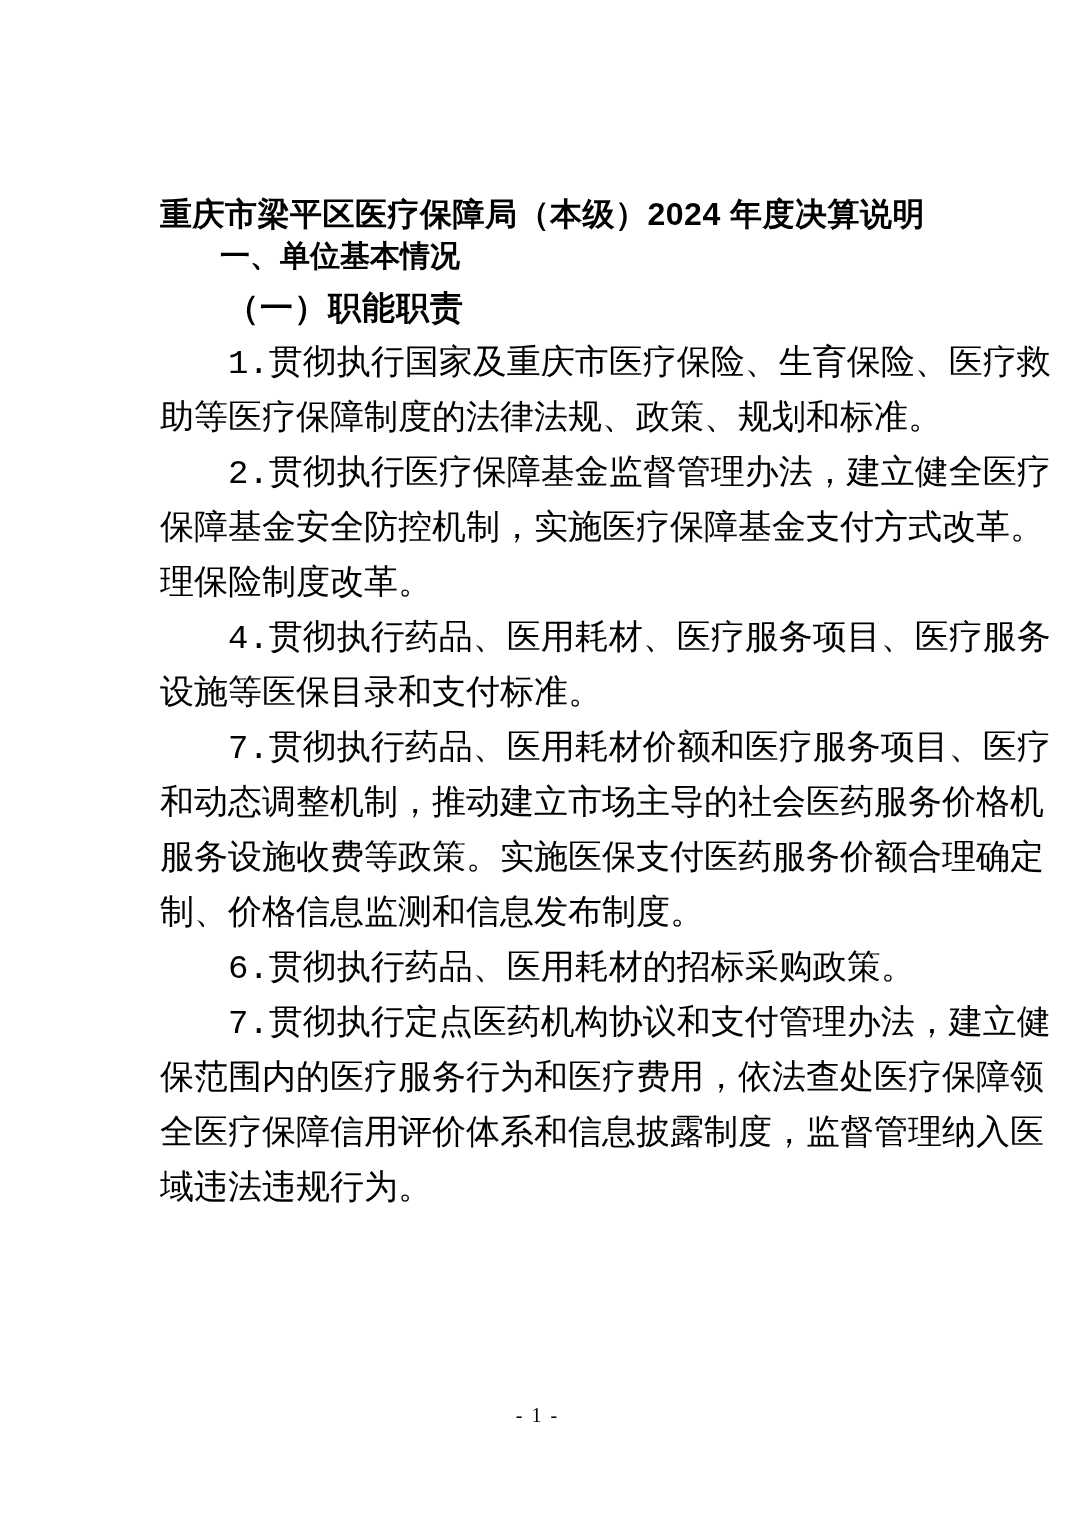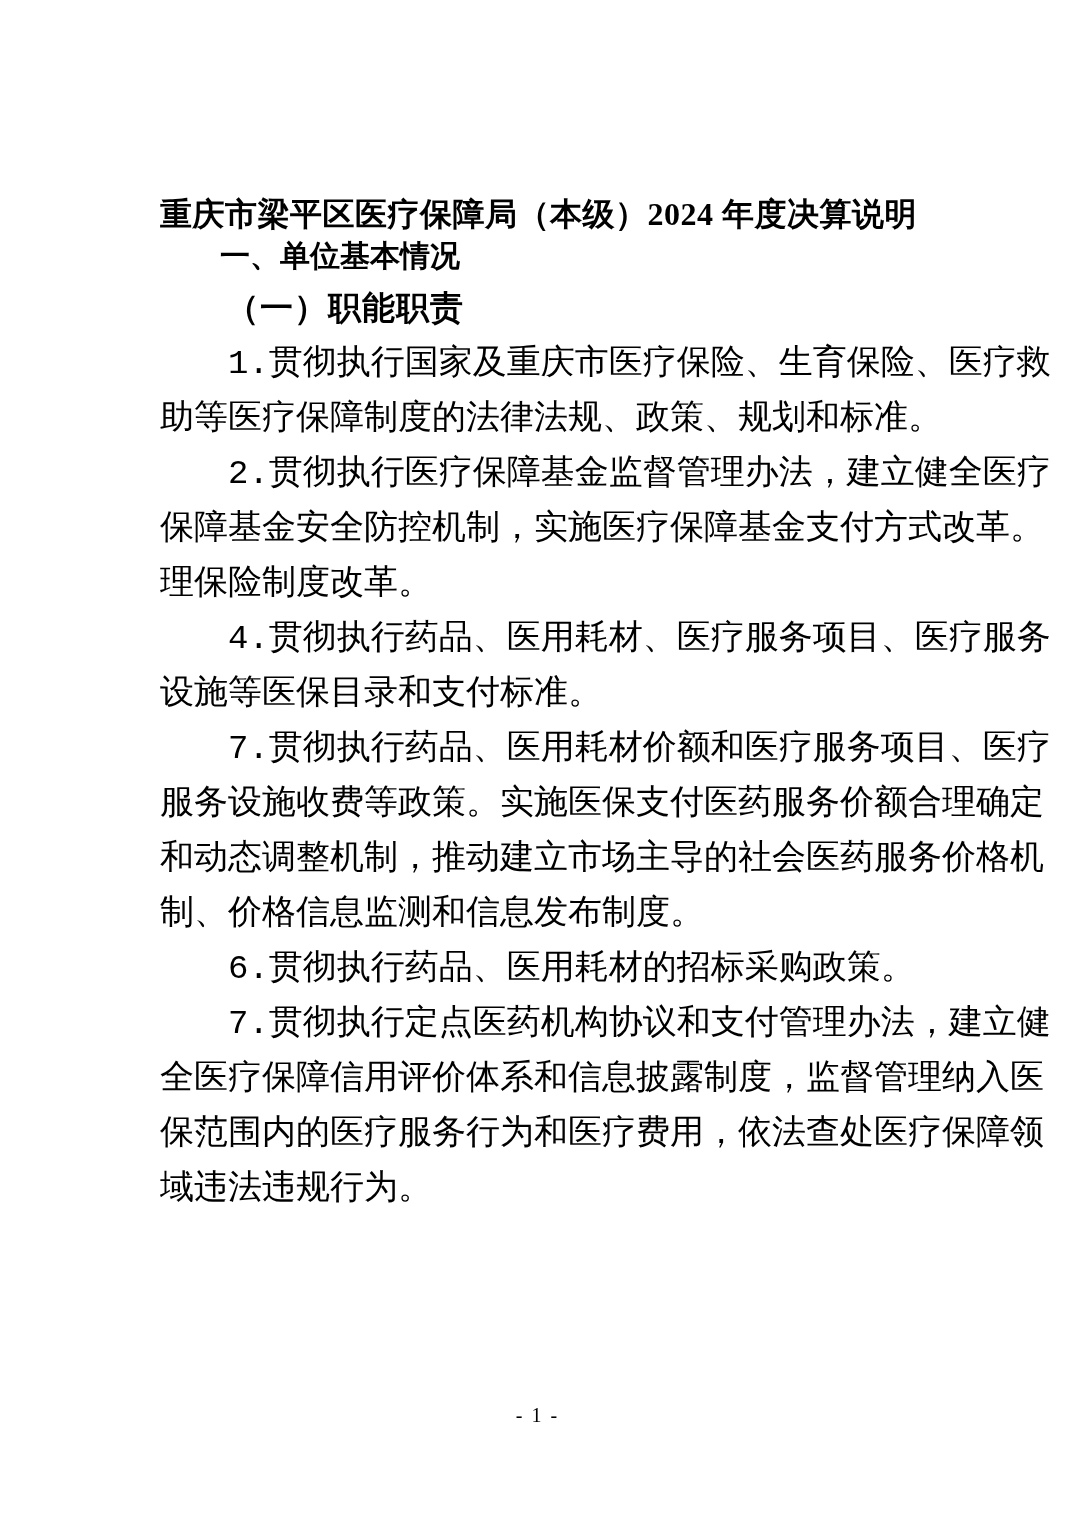--- a/index.html
+++ b/index.html
@@ -25,21 +25,21 @@
     top: 0;
     width: 755px;
   }
   .doc-title {
     margin-top: 193px;
     font-size: 32px;
     line-height: 42px;
     font-weight: bold;
     text-align: center;
     white-space: nowrap;
-    font-family: Liberation Serif, serif;
+    font-family: Liberation Sans, sans-serif;
     letter-spacing: 0.5px;
   }
   .section-heading {
     margin-top: 4px;
     font-size: 30px;
     line-height: 33px;
     font-weight: bold;
     text-indent: 2em;
     font-family: "Liberation Sans", sans-serif;
   }
@@ -103,29 +103,29 @@
         </div>
         <div class="para">
           <div class="line last">理保险制度改革。</div>
         </div>
         <div class="para">
           <div class="line first">4.贯彻执行药品、医用耗材、医疗服务项目、医疗服务</div>
           <div class="line last">设施等医保目录和支付标准。</div>
         </div>
         <div class="para">
           <div class="line first">7.贯彻执行药品、医用耗材价额和医疗服务项目、医疗</div>
+          <div class="line">和动态调整机制，推动建立市场主导的社会医药服务价格机</div>
           <div class="line">服务设施收费等政策。实施医保支付医药服务价额合理确定</div>
-          <div class="line">和动态调整机制，推动建立市场主导的社会医药服务价格机</div>
           <div class="line last">制、价格信息监测和信息发布制度。</div>
         </div>
         <div class="para">
           <div class="line first last">6.贯彻执行药品、医用耗材的招标采购政策。</div>
         </div>
         <div class="para">
           <div class="line first">7.贯彻执行定点医药机构协议和支付管理办法，建立健</div>
+          <div class="line">保范围内的医疗服务行为和医疗费用，依法查处医疗保障领</div>
           <div class="line">全医疗保障信用评价体系和信息披露制度，监督管理纳入医</div>
-          <div class="line">保范围内的医疗服务行为和医疗费用，依法查处医疗保障领</div>
           <div class="line last">域违法违规行为。</div>
         </div>
       </div>
   </div>
   <div class="page-number">- 1 -</div>
 </div>
 
 </body></html>

